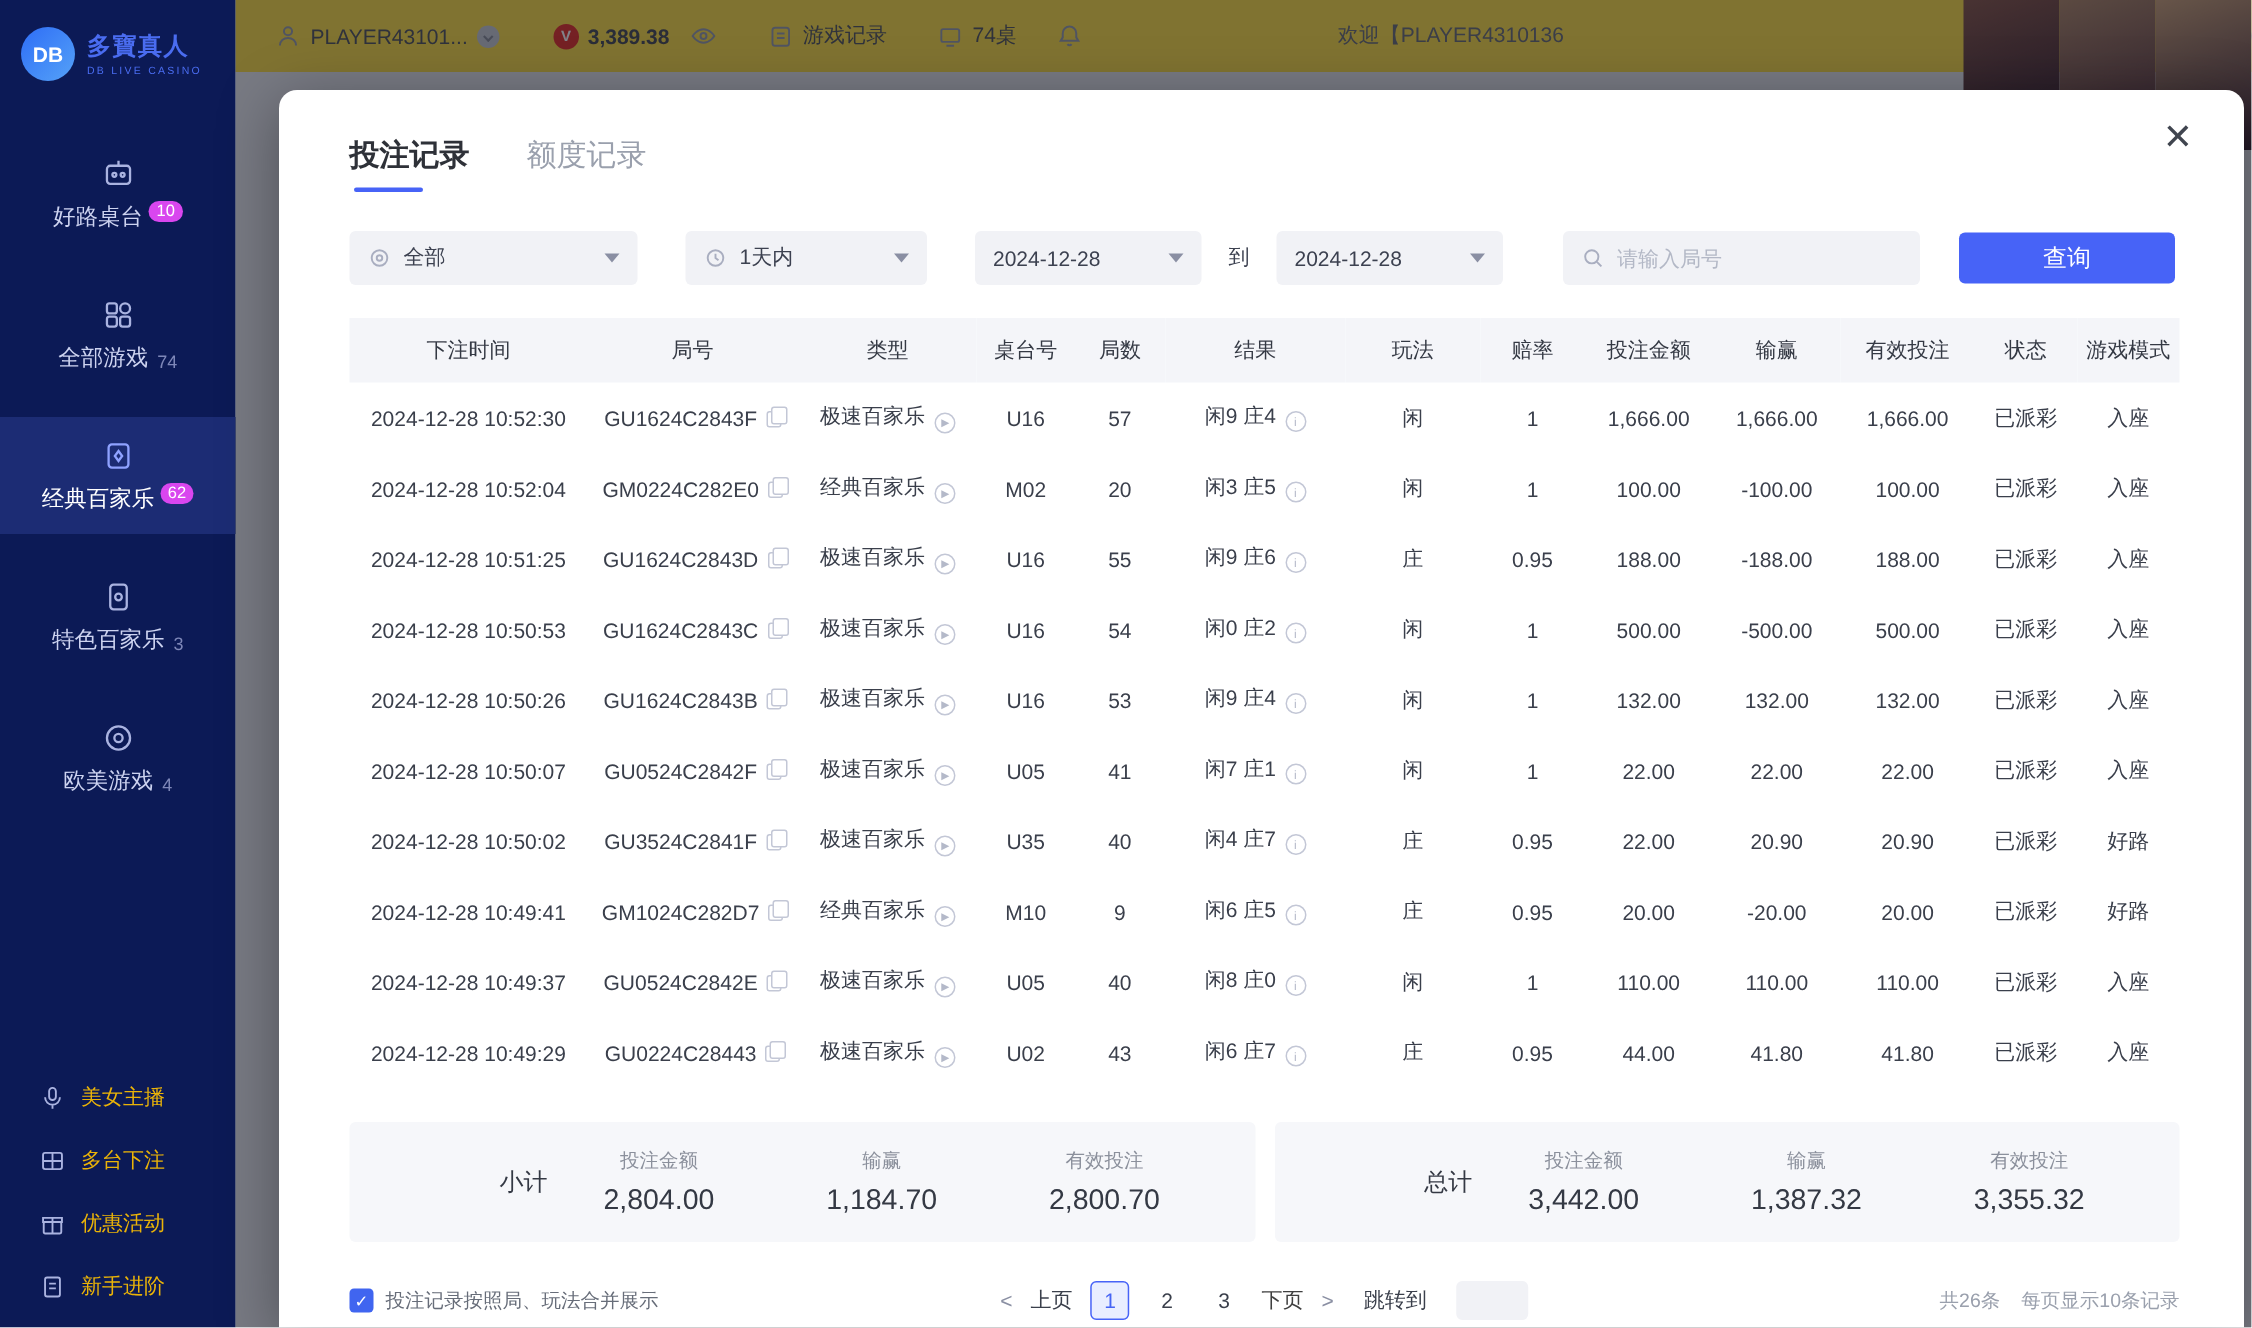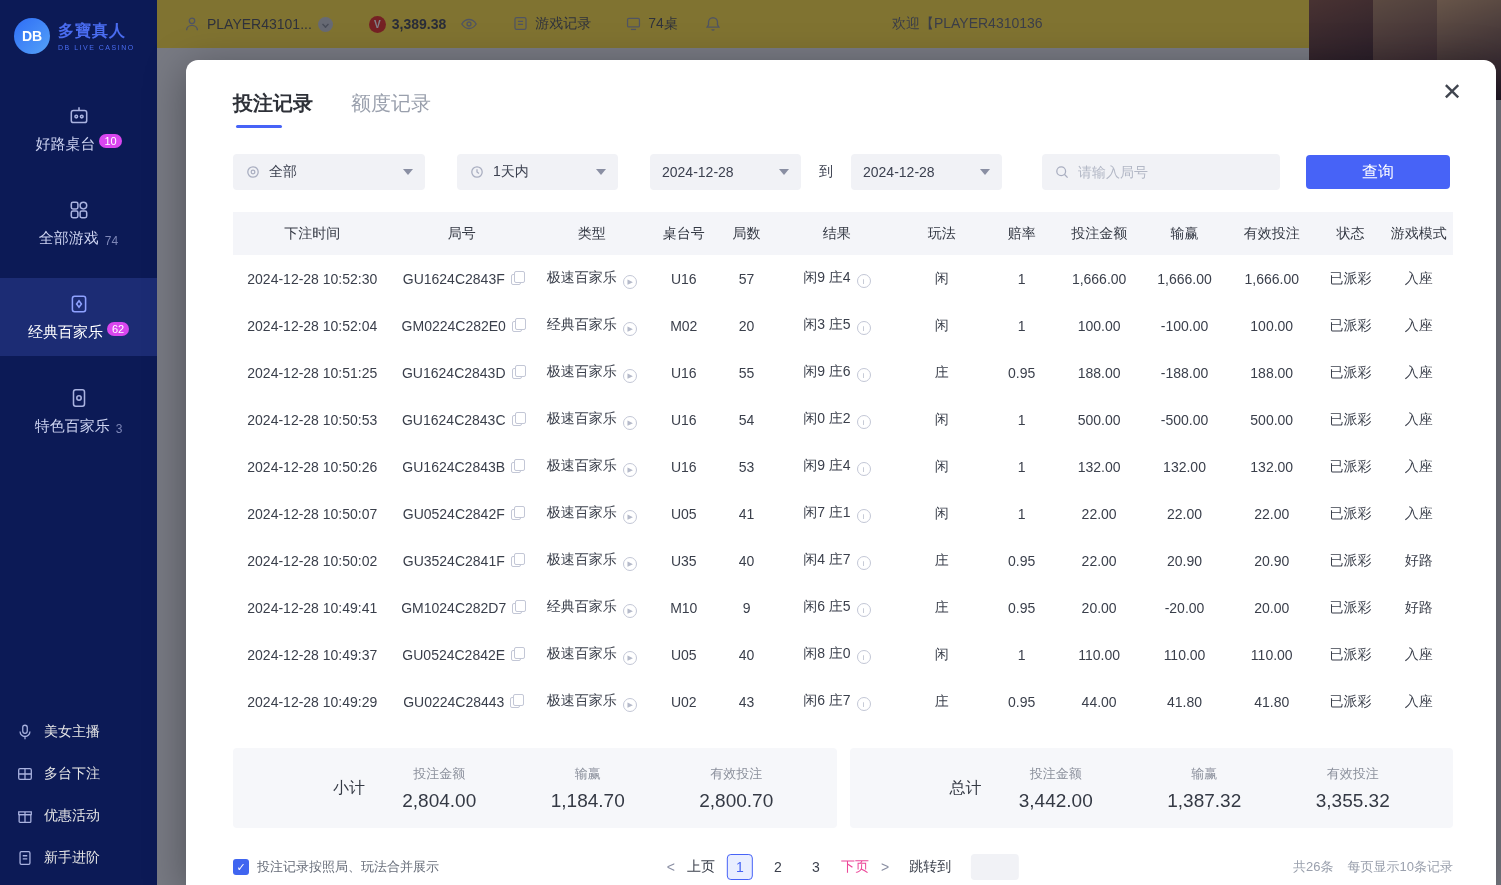--- a/index.html
+++ b/index.html
@@ -16,32 +16,32 @@
 .side-menu{margin-top:26px}
 .side-item{display:flex;flex-direction:column;align-items:center;padding:15px 0 14px;margin-bottom:16px;cursor:pointer}
 .side-item .ic{color:#aab3e0}
 .side-item.active{background:#1c2c74;color:#fff}
 .side-item.active .ic{color:#8fa2ff}
 .side-label-row{display:flex;align-items:flex-end;margin-top:8px}
 .side-label{font-size:15px}
 .badge-red{background:#d946ef;color:#fff;font-size:11px;line-height:14px;padding:0 5px;border-radius:8px;margin-left:4px;position:relative;top:-6px}
 .badge-plain{color:#7e87b8;font-size:12px;margin-left:6px}
 .side-bottom{position:absolute;left:0;bottom:6px;width:100%}
-.side-bitem{display:flex;align-items:center;gap:10px;padding:12px 0 12px 16px;font-size:14px;color:#e5e5e5;cursor:pointer}
+.side-bitem{display:flex;align-items:center;gap:10px;padding:12px 0 12px 26px;font-size:14px;color:#eab308;cursor:pointer}
 .side-bitem .ic{color:#aab3e0}
 
 
 .topbar{position:absolute;left:157px;top:0;width:1344px;height:48px;background:#fde047;display:flex;align-items:center;z-index:1;font-size:14px;color:#55585f}
 .tb-ic{color:#9aa0ad;display:inline-flex}
 .player-chip{display:flex;align-items:center;gap:6px;margin-left:26px}
 .lvl-badge{width:15px;height:15px;border-radius:50%;background:#c9ccd4;display:inline-block;position:relative}
 .lvl-badge::after{content:"";position:absolute;left:4px;top:4px;width:5px;height:5px;border-right:2px solid #8a8f98;border-bottom:2px solid #8a8f98;transform:rotate(45deg) scale(.7)}
 .coin{width:17px;height:17px;border-radius:50%;background:#e7352c;color:#fff;font-size:10px;font-weight:bold;display:flex;align-items:center;justify-content:center;margin-left:36px}
 .balance{margin-left:6px;font-weight:bold;color:#4a4e57}
-.tb-group{display:flex;gap:6px;margin-left:34px}
+.tb-group{display:flex;align-items:center;gap:6px;margin-left:34px}
 .welcome{margin-left:170px;color:#6e7178;font-size:14px}
 .ball-icon{width:26px;height:26px;border-radius:50%;background:radial-gradient(circle at 35% 35%,#bfe0ff,#2e6df6);margin-left:auto}
 .photos{position:absolute;right:0;top:0;height:100px;display:flex;z-index:2}
 .photo{width:64px;height:100px}
 .p1{background:linear-gradient(160deg,#8a5a4a,#2a1a2e)}
 .p2{background:linear-gradient(160deg,#b08a6a,#4a2a3a)}
 .p3{background:linear-gradient(160deg,#caa27a,#3a2333)}
 .content-bg{position:absolute;left:157px;top:48px;width:1344px;height:837px;background:#eceef2}
 
 
@@ -87,21 +87,21 @@
 .sgroup{text-align:center}
 .sgroup .lab{font-size:13px;color:#8b909c}
 .sgroup .val{font-size:19px;color:#343944;margin-top:7px}
 
 
 .mfooter{display:flex;align-items:center;margin-top:24px;font-size:13px;color:#676d79;position:relative;height:30px}
 .checkbox{width:16px;height:16px;background:#4065f0;border-radius:3px;color:#fff;font-size:11px;display:inline-flex;align-items:center;justify-content:center;margin-right:8px;cursor:pointer}
 .pagination{position:absolute;left:50%;transform:translateX(-50%);display:flex;align-items:center;gap:12px;font-size:14px;color:#3a3f4b}
 .pg-arrow{color:#8a8fa3;cursor:pointer}
 .pg-text{cursor:pointer}
-.pg-next{color:#ec4899;cursor:pointer}
+.pg-next{color:#404040;cursor:pointer}
 .page{min-width:26px;height:26px;border-radius:4px;display:flex;align-items:center;justify-content:center;cursor:pointer;padding:0 4px}
 .page.active{background:#e9eeff;border:1px solid #4763f7;color:#4664f4}
 .jump-label{margin-left:8px}
 .jump-input{width:48px;height:26px;background:#f1f2f6;border:none;border-radius:4px;margin-left:8px;outline:none;text-align:center;font-family:inherit}
 .totalinfo{margin-left:auto;color:#9aa0ad;display:flex;gap:14px}
 svg{display:block}
 </style>
 </head>
 <body>
 
@@ -159,20 +159,32 @@
       <div class="side-item">
         <span class="ic">
             <svg width="22" height="22" viewBox="0 0 20 20" fill="none" stroke="currentColor" stroke-width="1.4">
               <rect x="5" y="2.5" width="10" height="15" rx="2"></rect>
               <circle cx="10" cy="10" r="2"></circle>
             </svg>
           </span>
         <span class="side-label-row">
             <span class="side-label">特色百家乐</span>
             <span class="badge-plain">3</span>
+          </span>
+      </div>
+      <div class="side-item">
+        <span class="ic">
+            <svg width="22" height="22" viewBox="0 0 20 20" fill="none" stroke="currentColor" stroke-width="1.4">
+              <circle cx="10" cy="10" r="7"></circle>
+              <circle cx="10" cy="10" r="2.5"></circle>
+            </svg>
+          </span>
+        <span class="side-label-row">
+            <span class="side-label">欧美游戏</span>
+            <span class="badge-plain">4</span>
           </span>
       </div>
     </nav>
     <div class="side-bottom">
       <div class="side-bitem">
         <span class="ic">
             <svg width="18" height="18" viewBox="0 0 20 20" fill="none" stroke="currentColor" stroke-width="1.4">
               <rect x="7.5" y="2.5" width="5" height="9" rx="2.5"></rect>
               <path d="M4.5 9.5a5.5 5.5 0 0011 0M10 15v3"></path>
             </svg>

